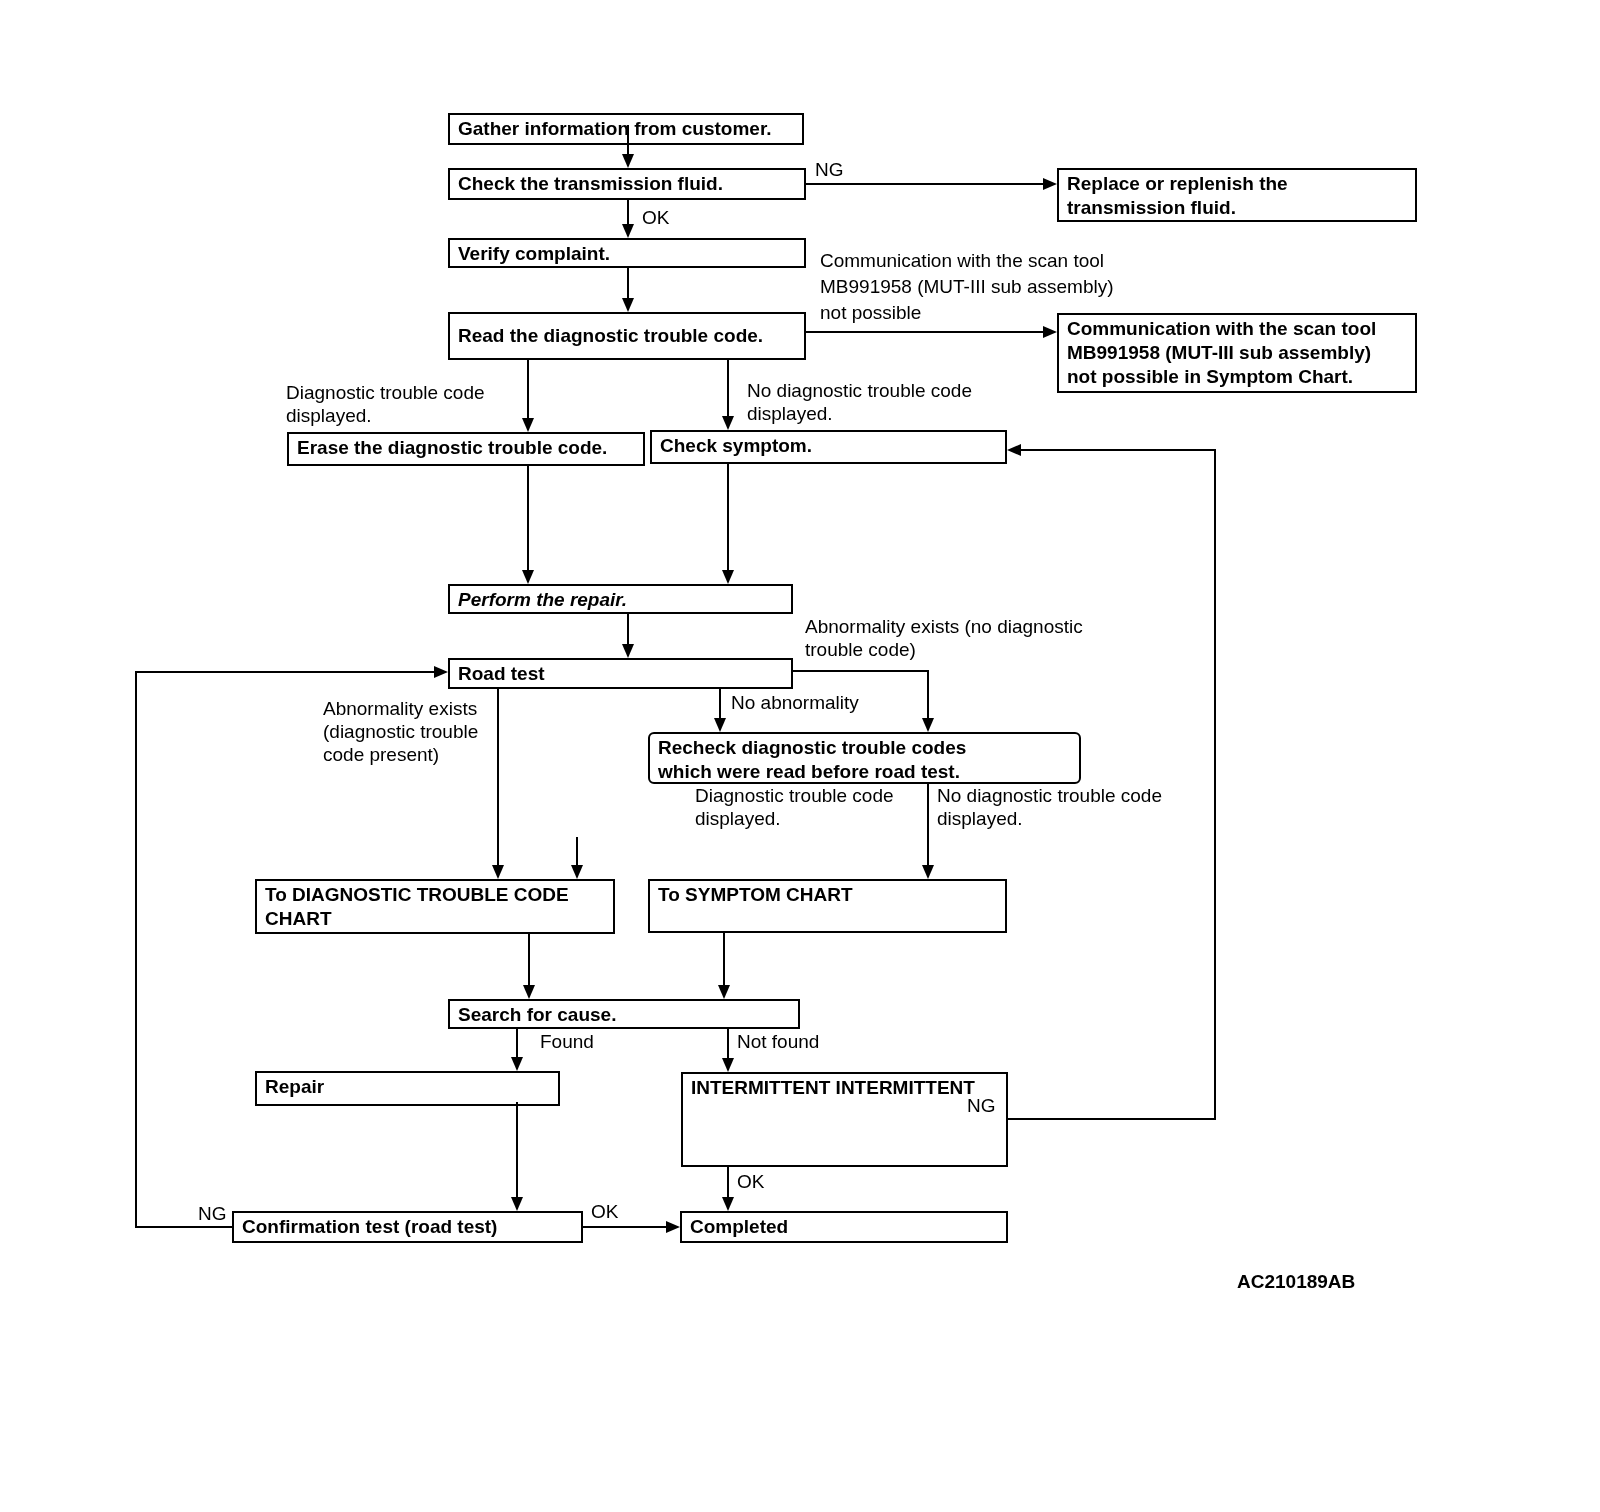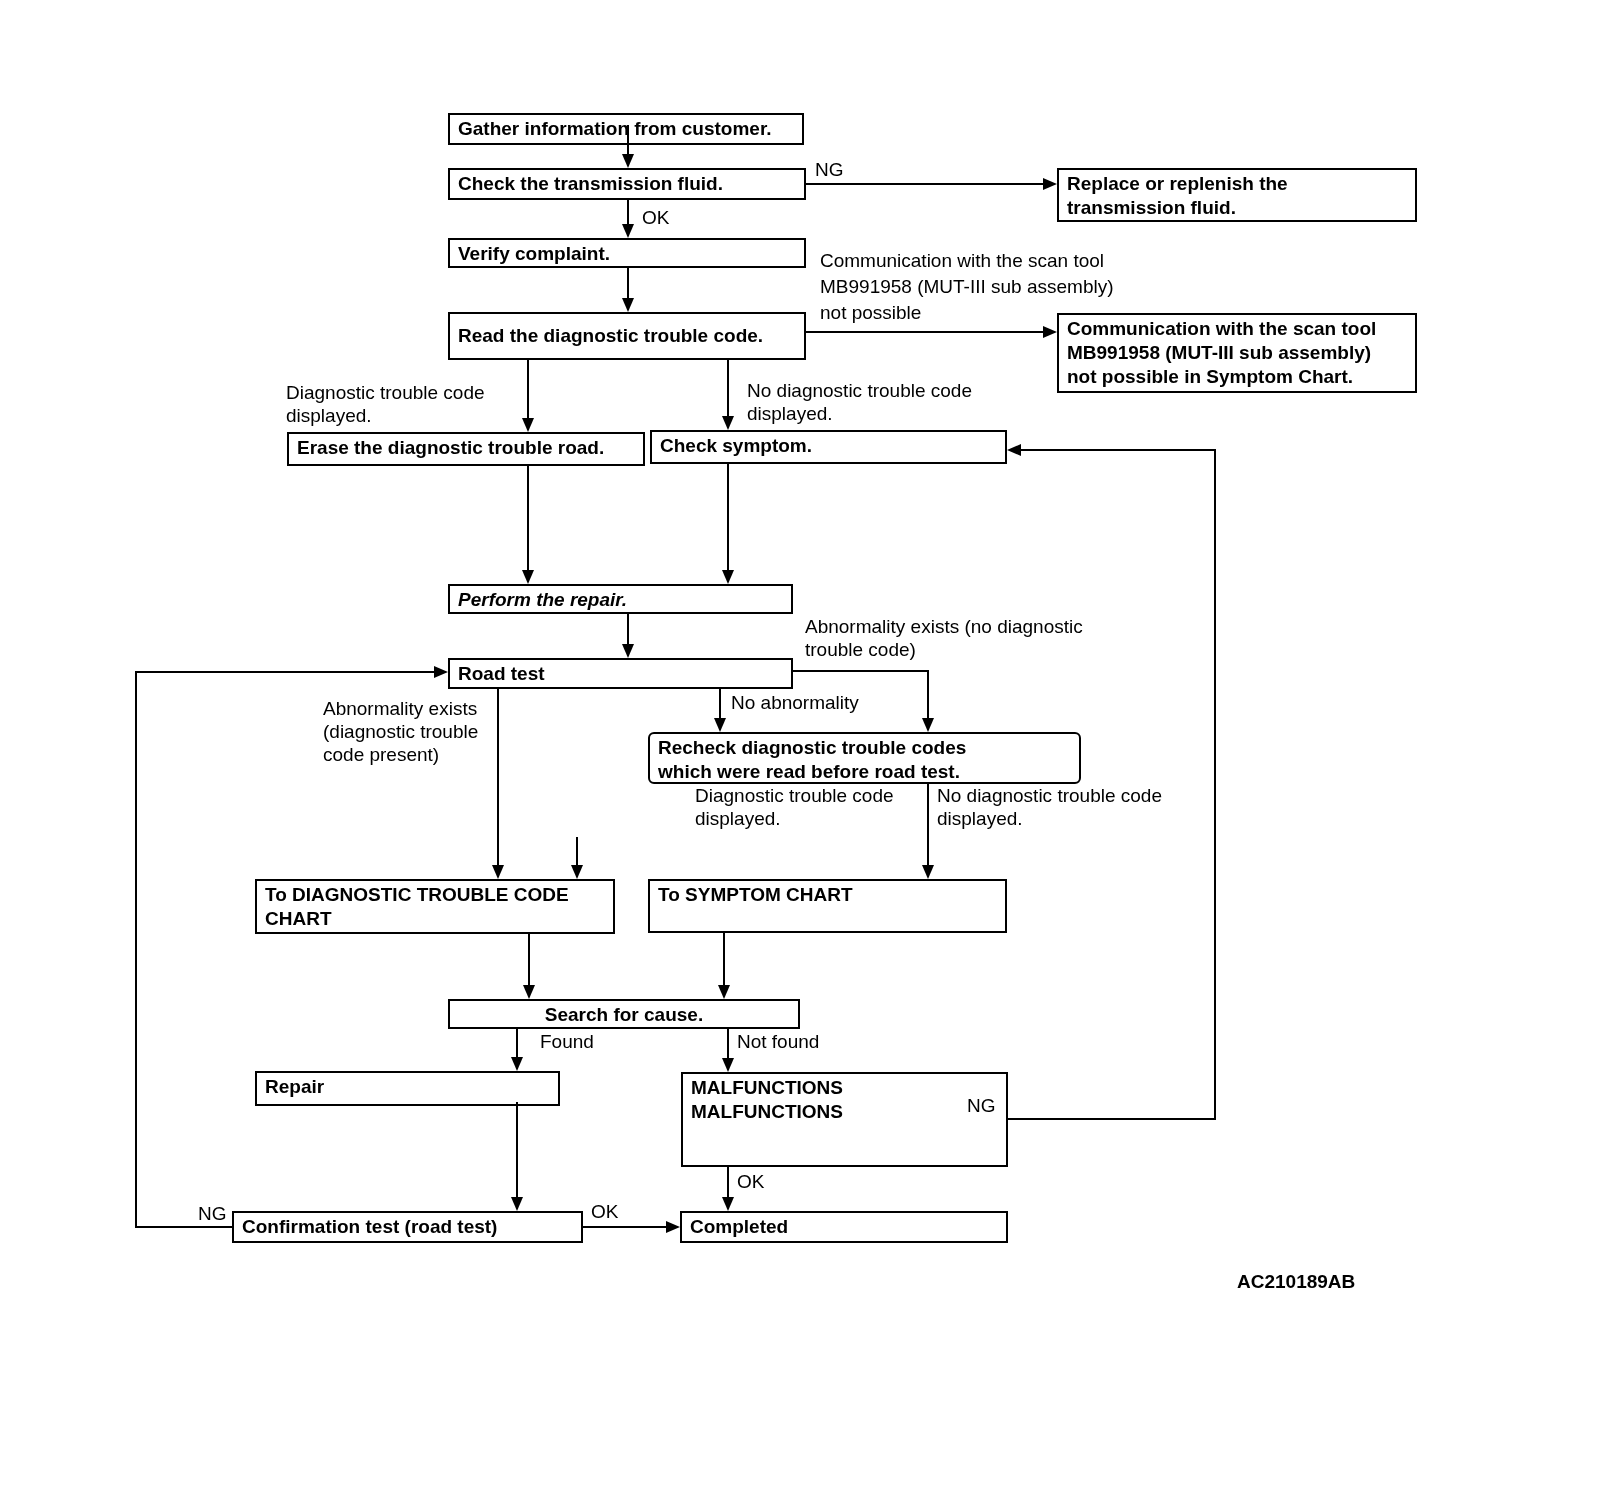--- a/index.html
+++ b/index.html
@@ -42,41 +42,41 @@
 
   <div class="node" style="left:1057px;top:168px;width:360px;height:54px;">Replace or replenish the
 transmission fluid.</div>
 
   <div class="node" style="left:448px;top:312px;width:358px;height:48px;padding-top:10px;">Read the diagnostic trouble code.</div>
 
   <div class="node" style="left:1057px;top:313px;width:360px;height:80px;">Communication with the scan tool
 MB991958 (MUT-III sub assembly)
 not possible in Symptom Chart.</div>
 
-  <div class="node" style="left:287px;top:432px;width:358px;height:34px;">Erase the diagnostic trouble road.</div>
+  <div class="node" style="left:287px;top:432px;width:358px;height:34px;">Erase the diagnostic trouble code.</div>
 
   <div class="node" style="left:650px;top:430px;width:357px;height:34px;">Check symptom.</div>
 
   <div class="node" style="left:448px;top:584px;width:345px;height:30px;font-style:italic;">Perform the repair.</div>
 
   <div class="node" style="left:448px;top:658px;width:345px;height:31px;">Road test</div>
 
   <div class="node" style="left:648px;top:732px;width:433px;height:52px;border-radius:6px;">Recheck diagnostic trouble codes
 which were read before road test.</div>
 
   <div class="node" style="left:255px;top:879px;width:360px;height:55px;">To DIAGNOSTIC TROUBLE CODE
 CHART</div>
 
   <div class="node" style="left:648px;top:879px;width:359px;height:54px;">To SYMPTOM CHART</div>
 
-  <div class="node" style="left:448px;top:999px;width:352px;height:30px;text-align:center;">Search for cause.</div>
+  <div class="node" style="left:448px;top:999px;width:352px;height:30px;">Search for cause.</div>
 
   <div class="node" style="left:255px;top:1071px;width:305px;height:35px;">Repair</div>
 
-  <div class="node" style="left:681px;top:1072px;width:327px;height:95px;">MALFUNCTIONS MALFUNCTIONS</div>
+  <div class="node" style="left:681px;top:1072px;width:327px;height:95px;">INTERMITTENT INTERMITTENT</div>
 
   <div class="node" style="left:232px;top:1211px;width:351px;height:32px;">Confirmation test (road test)</div>
 
   <div class="node" style="left:680px;top:1211px;width:328px;height:32px;">Completed</div>
 
   <div class="lbl" style="left:815px;top:158px;">NG</div>
 
   <div class="lbl" style="left:642px;top:206px;">OK</div>
 
   <div class="lbl" style="left:820px;top:248px;line-height:26px;">Communication with the scan tool

